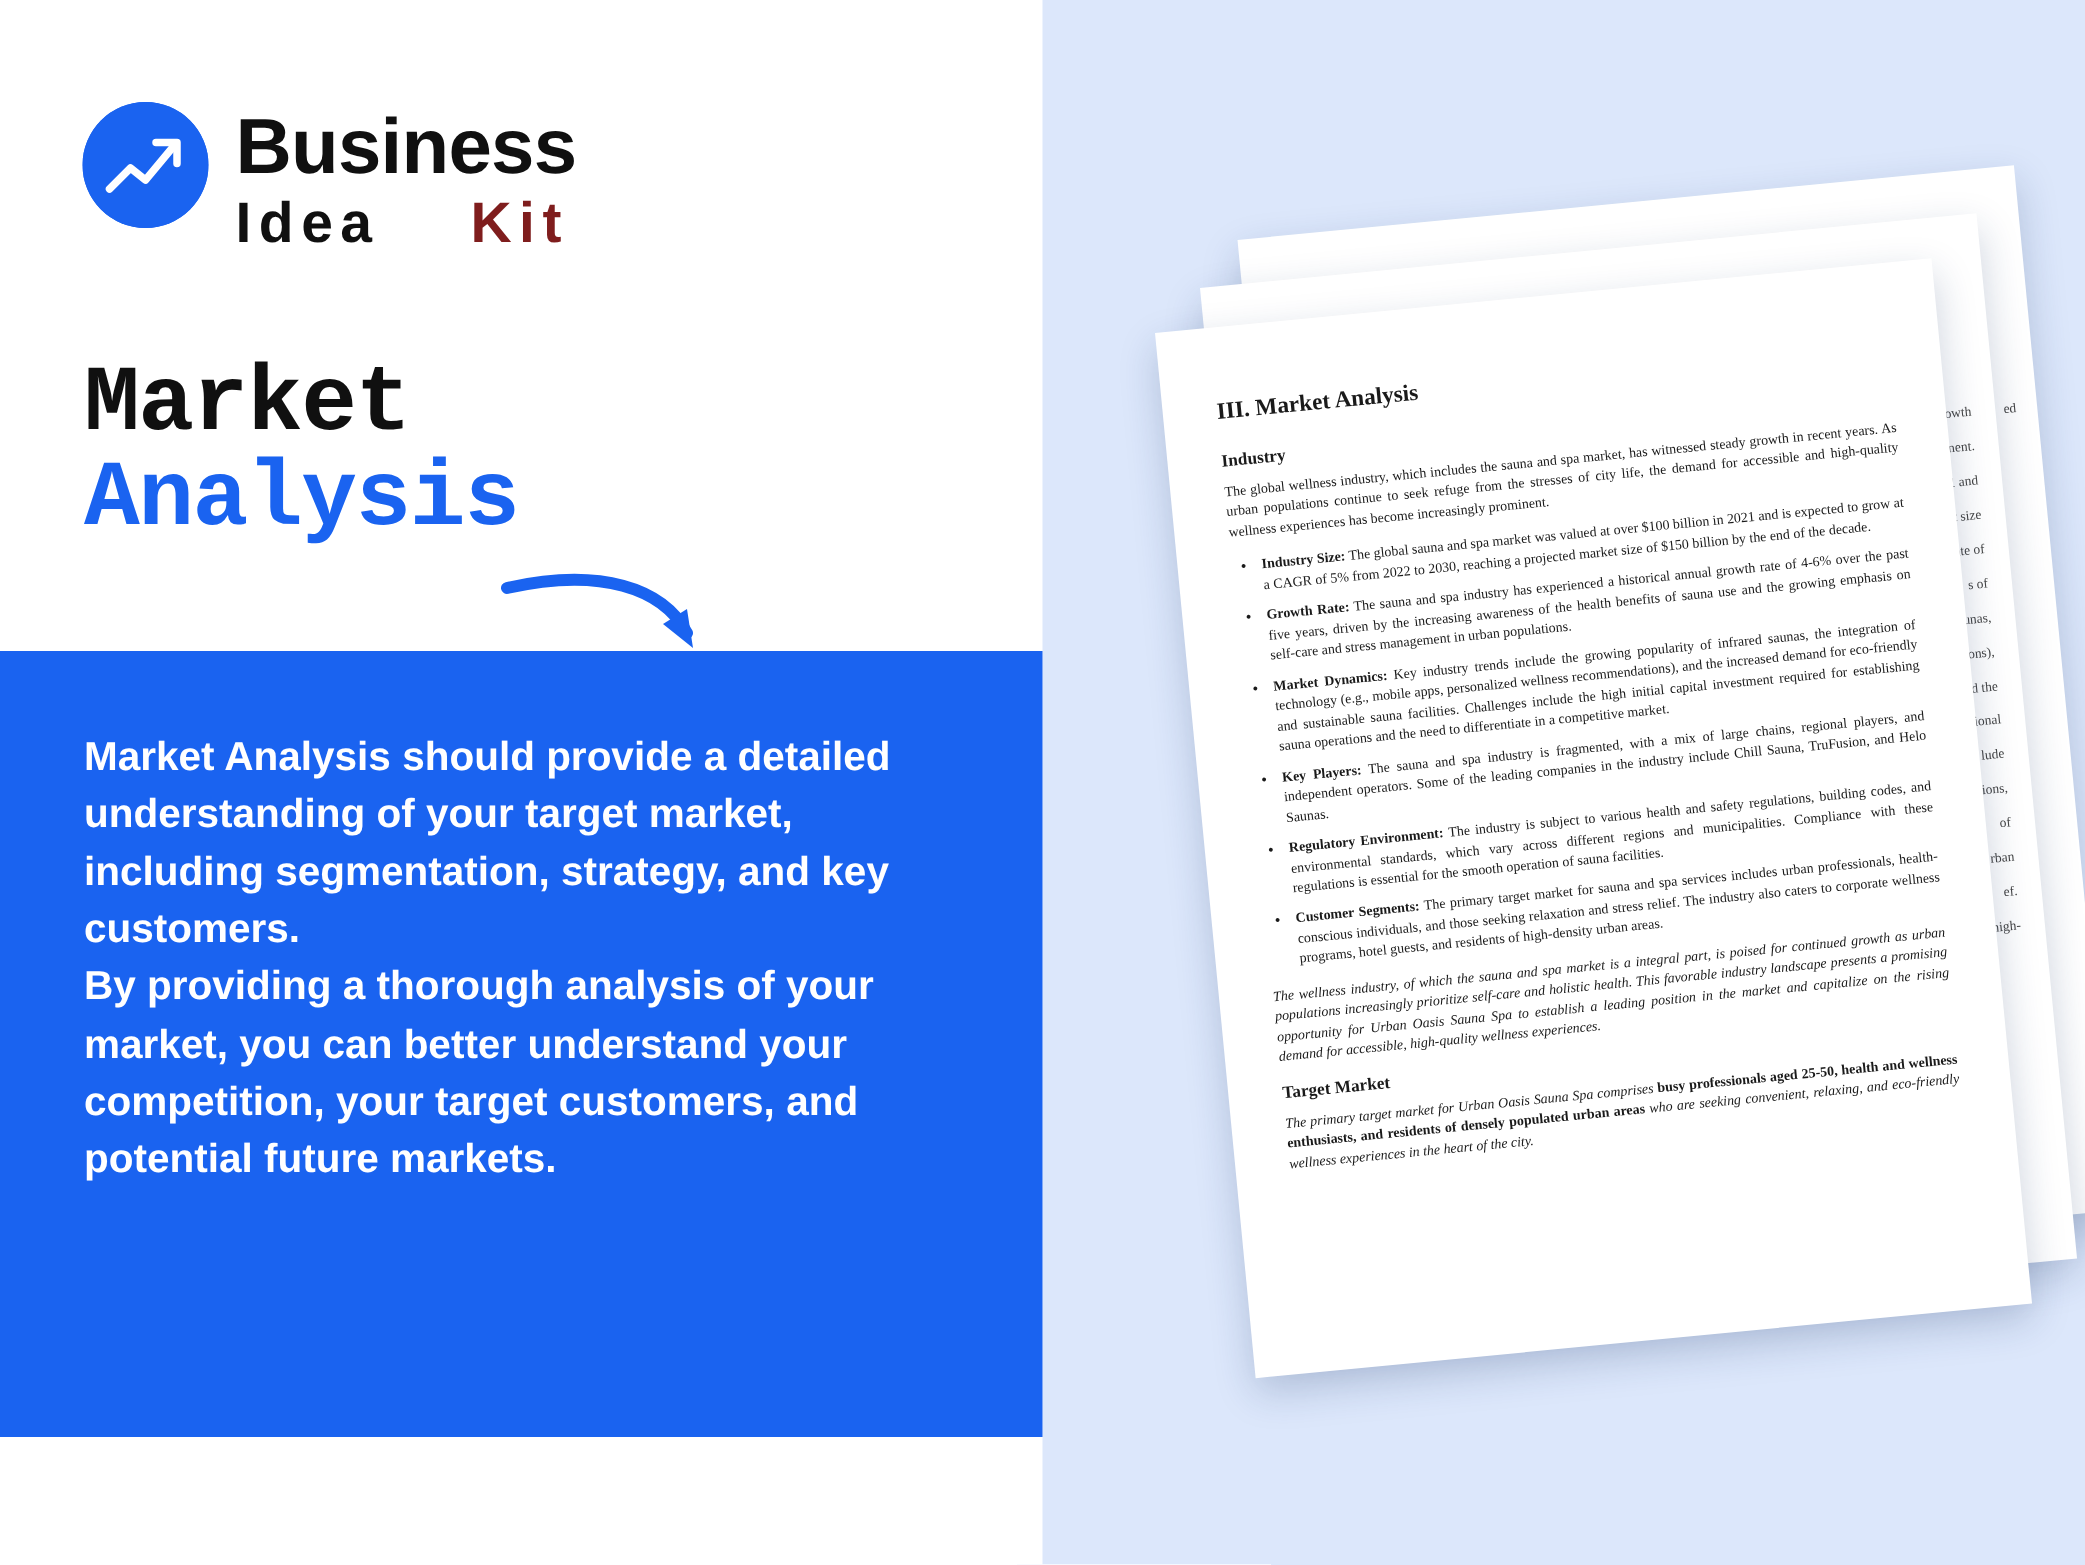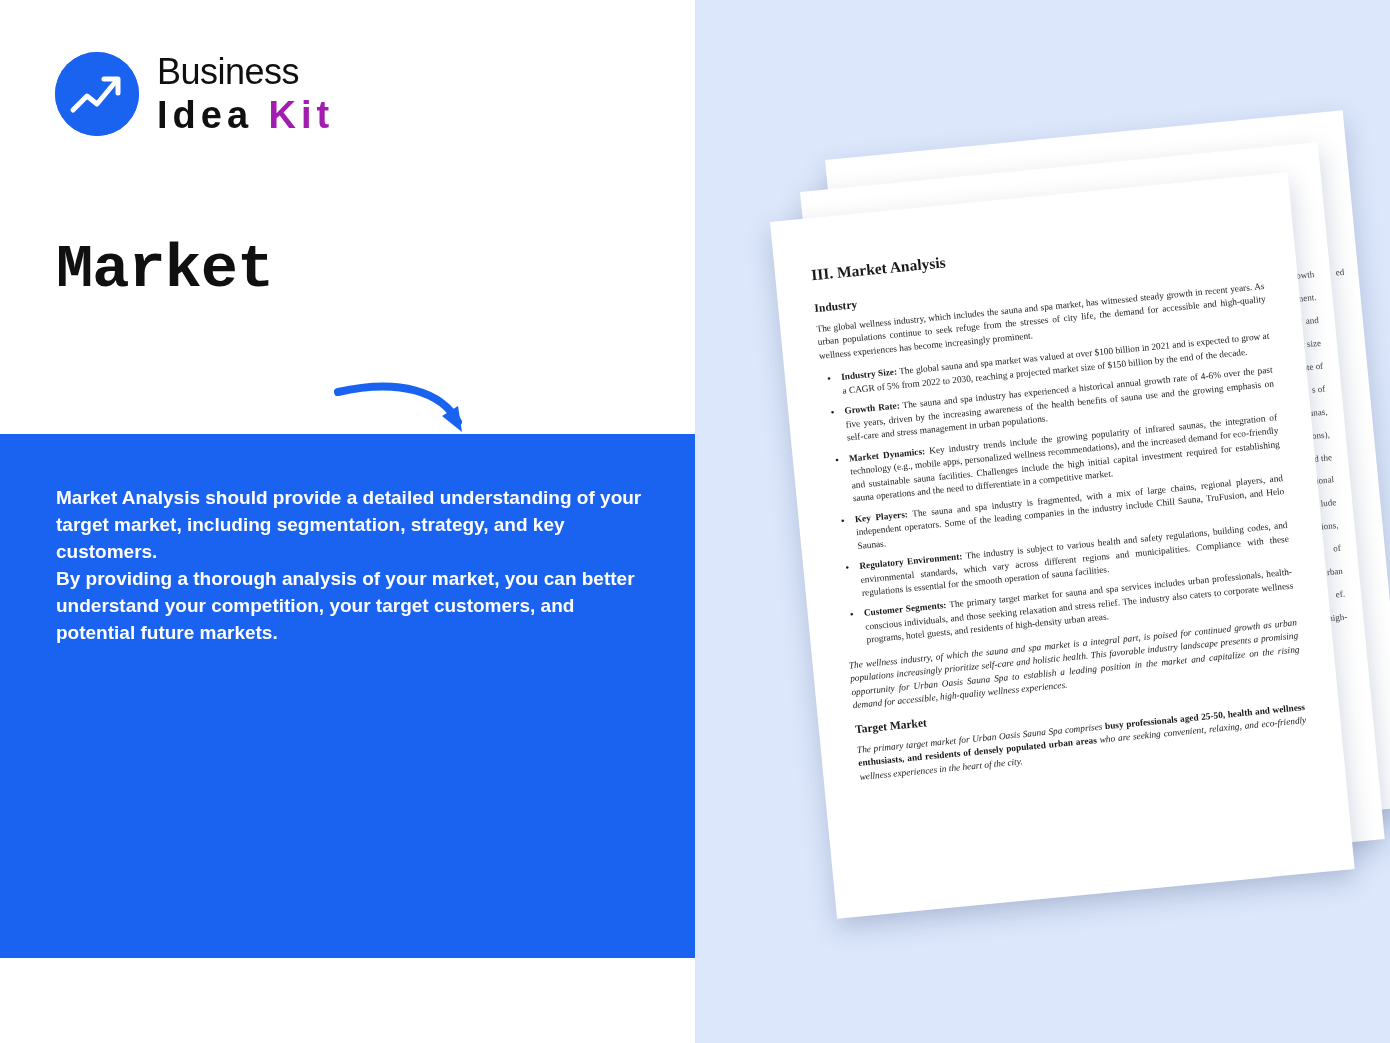--- a/index.html
+++ b/index.html
@@ -35,28 +35,29 @@
   }
   .logo-mark {
     width: 84px; height: 84px; border-radius: 50%;
     background: #1a63f0;
     position: relative;
     flex: none;
   }
   .logo-mark svg { position: absolute; left: 0; top: 0; }
   .logo-text { line-height: 1; }
   .logo-line1 {
-    font-size: 36px; font-weight: normal; color: #101010;
+    font-size: 52px; font-weight: bold; color: #101010;
     letter-spacing: -0.5px;
+    margin-top: 20px;
   }
   .logo-line2 {
     font-size: 38px; font-weight: bold; color: #101010;
     letter-spacing: 5px; margin-top: 6px;
   }
-  .logo-line2 .kit { color: #a21caf; }
+  .logo-line2 .kit { color: #7f1d1d; margin-left: 45px; }
 
   
   .headline {
     position: absolute; left: 56px; top: 238px;
     line-height: 1.02;
     font-family: Liberation Mono, monospace;
   }
   .headline .l1 {
     font-size: 62px; font-weight: bold; color: #101010;
     letter-spacing: -1px;
@@ -70,21 +71,21 @@
   .arrow {
     position: absolute; left: 330px; top: 330px;
     width: 180px; height: 120px;
   }
 
   
   .body-copy {
     position: absolute; left: 56px; top: 485px;
     width: 600px;
     color: #ffffff;
-    font-size: 19px; font-weight: bold; line-height: 1.42;
+    font-size: 27px; font-weight: bold; line-height: 1.42;
   }
   .body-copy p + p { }
 
   
   .docs {
     position: absolute; left: 620px; top: 130px;
     width: 790px; height: 820px;
   }
   .sheet {
     position: absolute;
@@ -163,20 +164,21 @@
       </svg>
     </div>
     <div class="logo-text">
       <div class="logo-line1">Business</div>
       <div class="logo-line2"><span>Idea </span><span class="kit">Kit</span></div>
     </div>
   </div>
 
   <div class="headline">
     <div class="l1">Market</div>
+    <div class="l2">Analysis</div>
   </div>
 
   <div class="arrow">
     <svg width="180" height="120" viewBox="0 0 180 120">
       <path d="M8 62 C 70 48, 112 62, 128 92" fill="none" stroke="#1a63f0" stroke-width="8" stroke-linecap="round"></path>
       <path d="M112 86 L132 102 L128 76 Z" fill="#1a63f0"></path>
     </svg>
   </div>
 
   <div class="body-copy">

